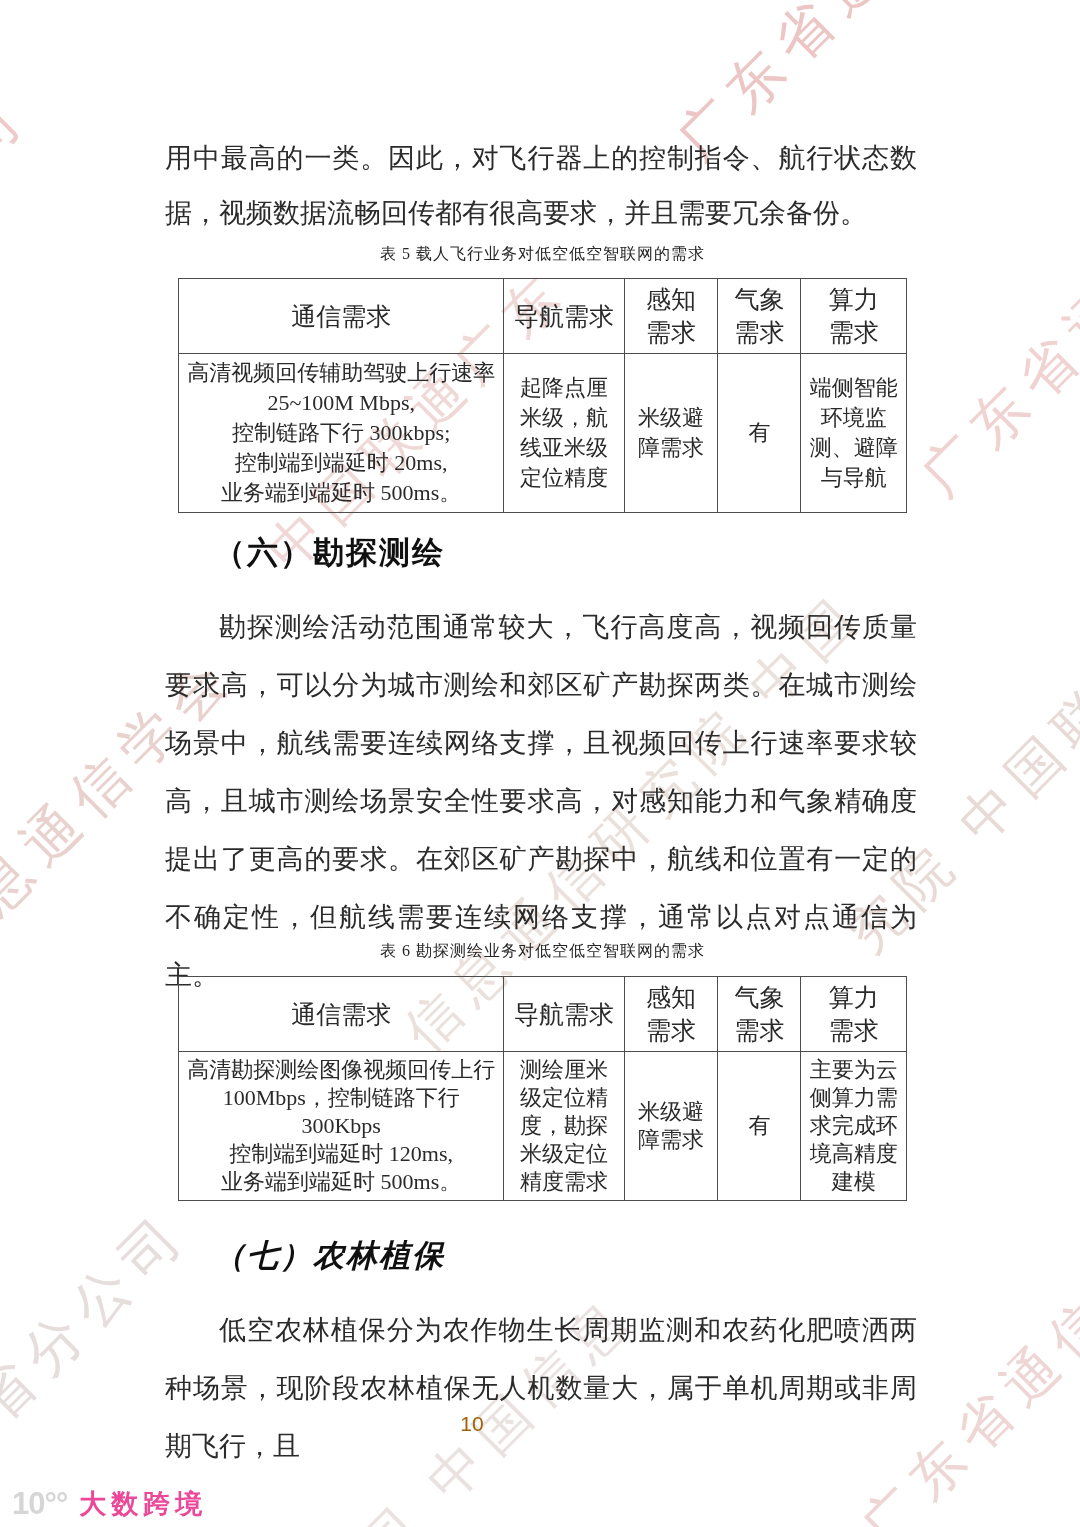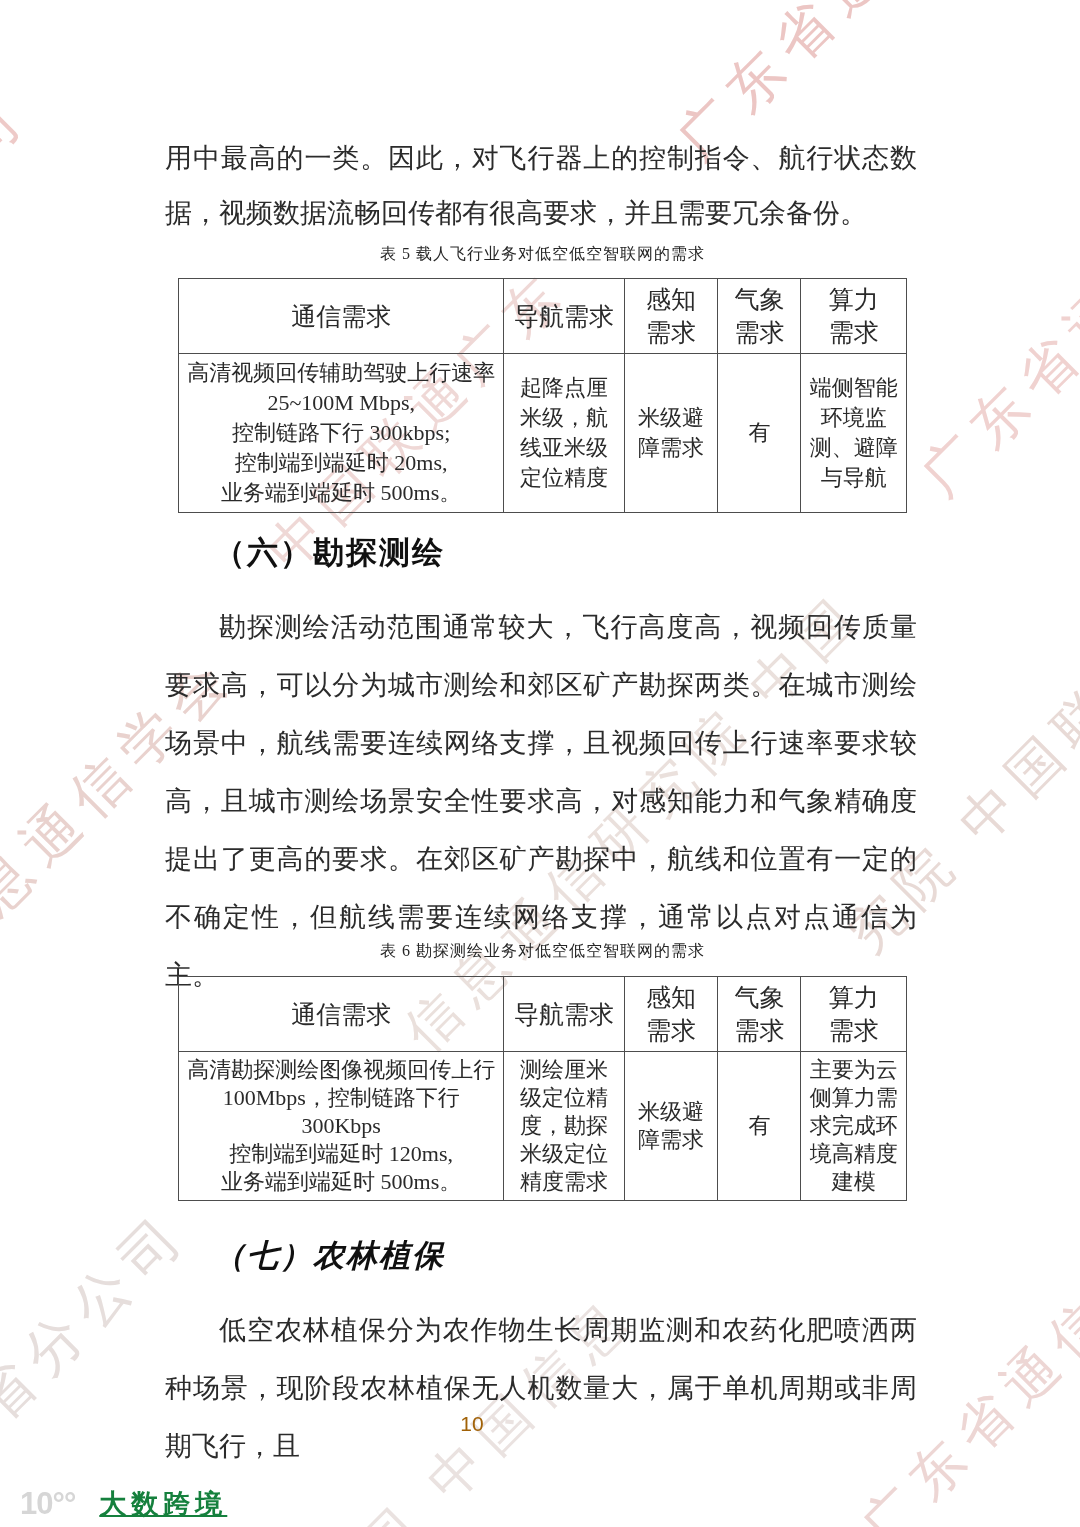--- a/index.html
+++ b/index.html
@@ -75,28 +75,28 @@
   col.c-nav{width:16.5%;}
   col.c-sense{width:12.9%;}
   col.c-weather{width:11.4%;}
   col.c-compute{width:14.5%;}
   .page-number{
     position:absolute;left:432px;top:1412px;width:80px;
     text-align:center;font-size:21px;color:#a16207;
     font-family:"Liberation Sans","DejaVu Sans",sans-serif;
   }
   .logo{
-    position:absolute;left:20px;top:1486px;
-    display:flex;align-items:center;gap:24px;
+    position:absolute;left:12px;top:1486px;
+    display:flex;align-items:center;gap:12px;
     color:#d9d9d9;
     font-family:"Liberation Sans","DejaVu Sans",sans-serif;
     font-weight:bold;
   }
   .logo-icon{font-size:31px;letter-spacing:-1px;color:#d6d6d6;}
-  .logo-text{font-size:27px;letter-spacing:5px;color:#15803d;text-decoration:underline;}
+  .logo-text{font-size:27px;letter-spacing:5px;color:#ec4899;}
 </style>
 </head>
 <body>
 
 <div class="page">
 
   <div id="watermark-layer">
       <div class="watermark" style="left: 688px; top: 112px; font-size: 56px; color: rgb(236, 198, 196);">广东省通</div>
       <div class="watermark" style="left: -78px; top: 162px; font-size: 56px; color: rgb(238, 202, 200);">公司</div>
       <div class="watermark" style="left: 932px; top: 448px; font-size: 56px; color: rgb(240, 210, 208);">广东省通</div>

